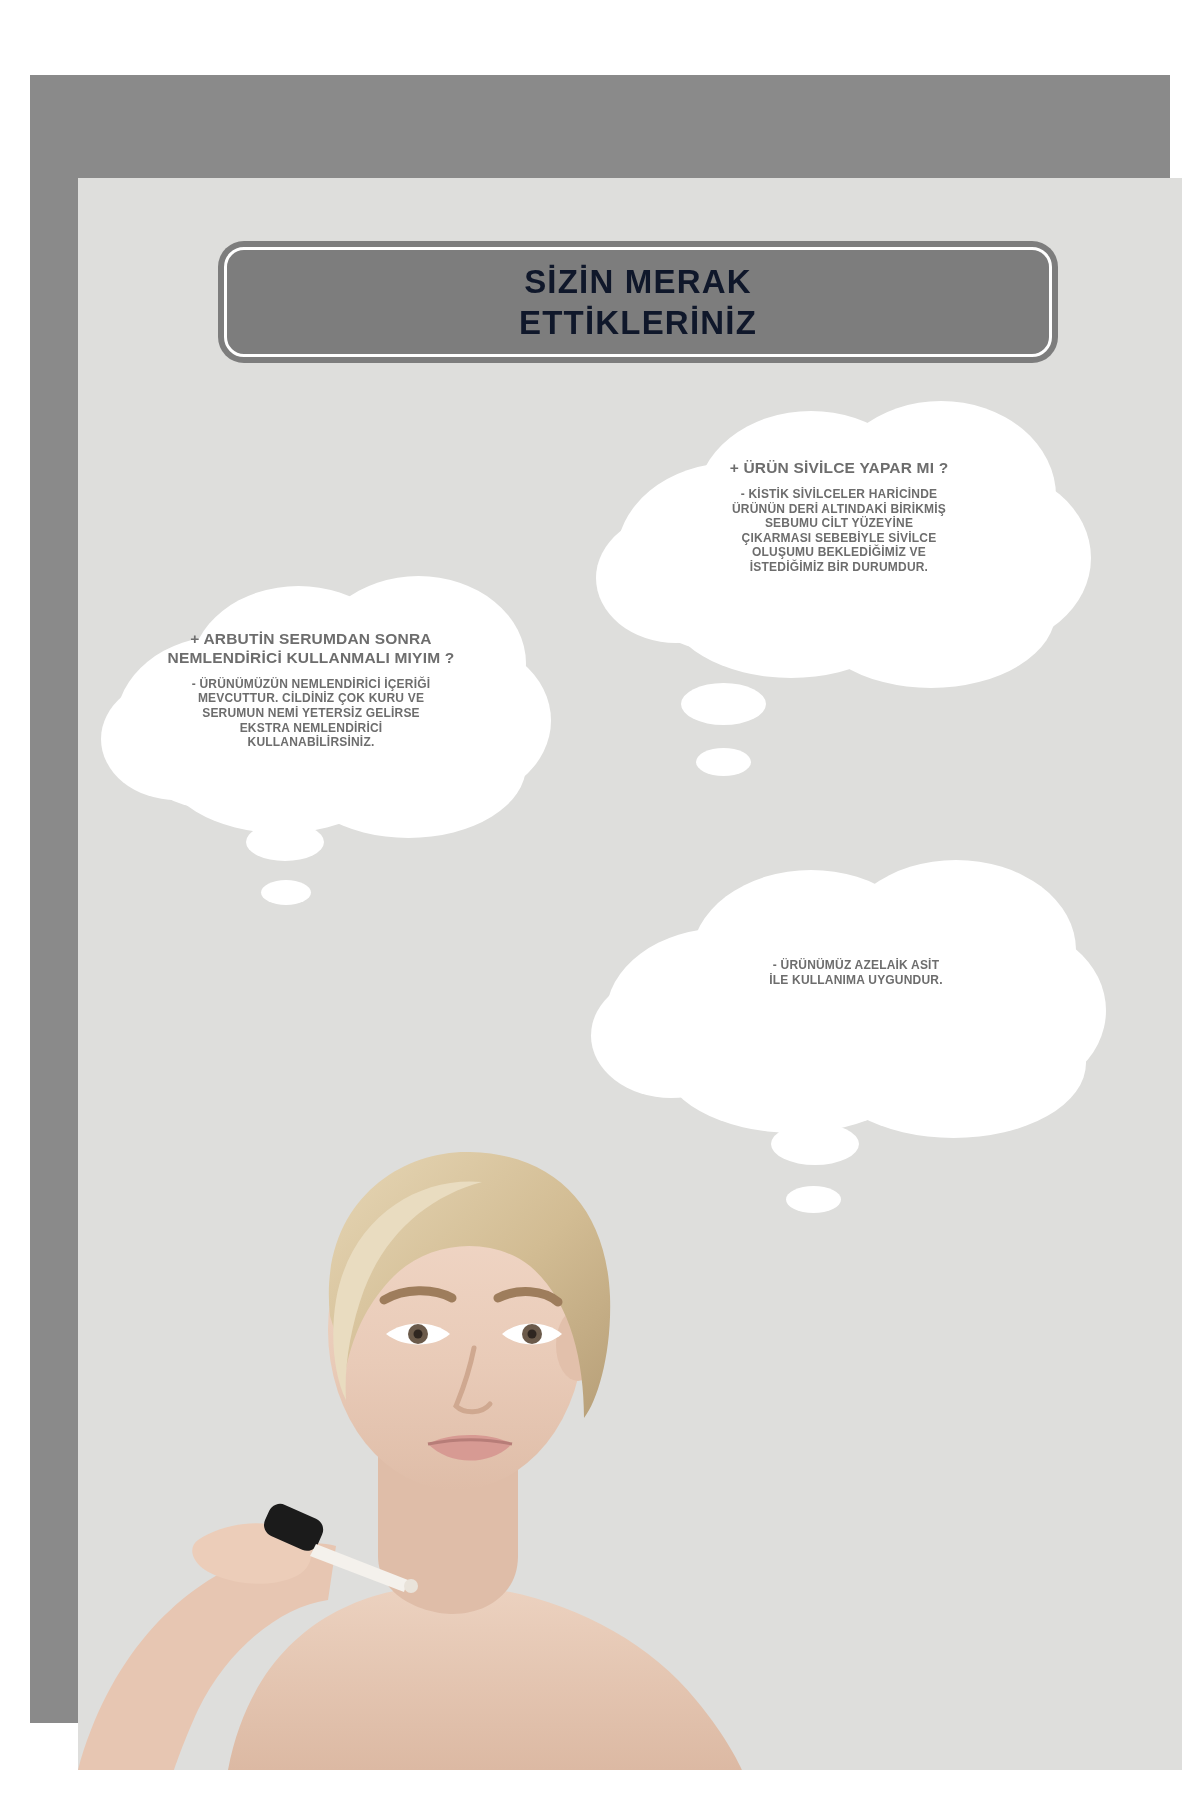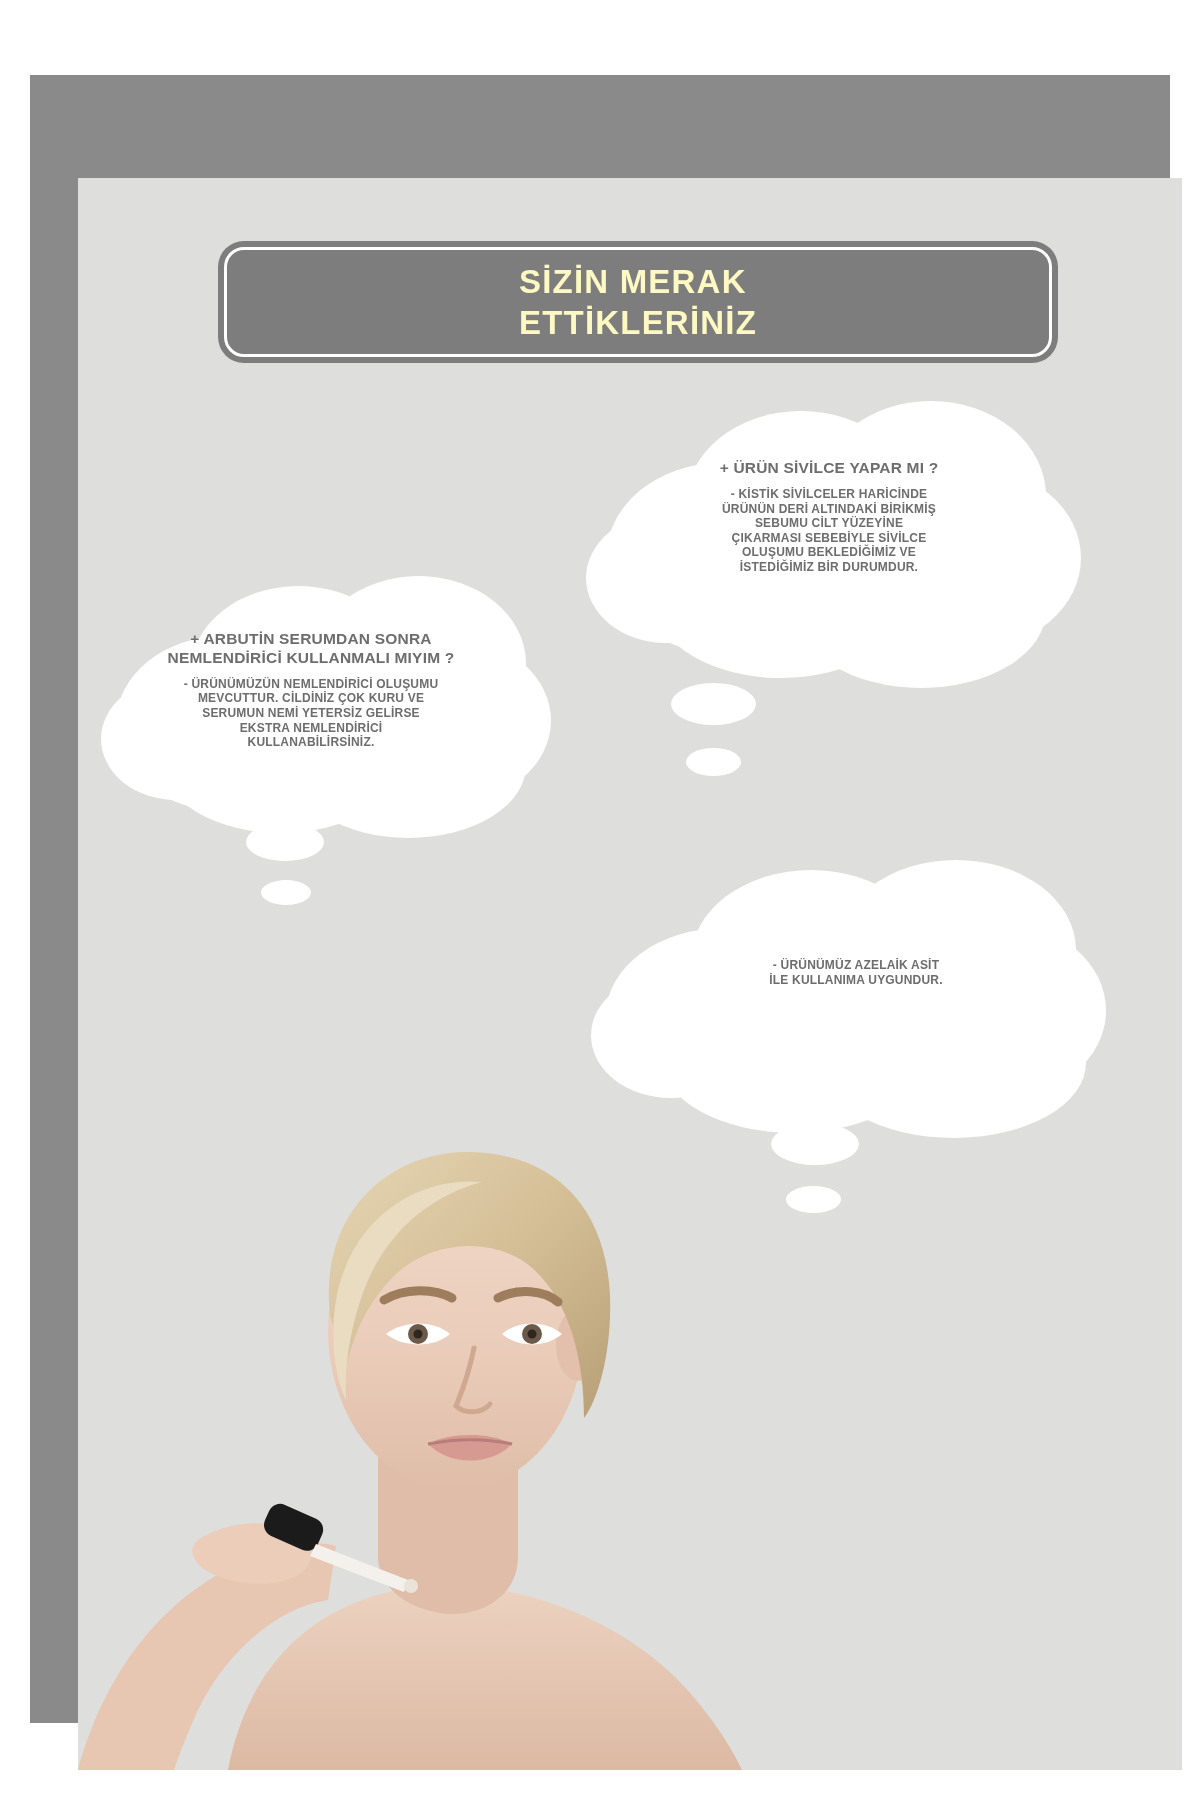--- a/index.html
+++ b/index.html
@@ -57,26 +57,26 @@
     width: 100%;
     height: 100%;
     border: 3px solid #ffffff;
     border-radius: 20px;
     box-sizing: border-box;
     display: flex;
     align-items: center;
     justify-content: center;
   }
   #title-text {
-    color: #fef9c3;
+    color: #0f172a;
     font-size: 33px;
     font-weight: bold;
     letter-spacing: 1.2px;
     line-height: 1.25;
-    text-align: left;
+    text-align: center;
     white-space: pre-line;
   }
 
   
   .bubble {
     position: absolute;
   }
   .blob {
     position: absolute;
     background: #ffffff;
@@ -127,21 +127,21 @@
   <div id="frame-border">
     <div id="canvas">
 
       <div id="title-banner">
         <div id="title-inner">
           <div id="title-text">SİZİN MERAK
 ETTİKLERİNİZ</div>
         </div>
       </div>
 
-      <div class="bubble" style="left:488px; top:215px; width:520px; height:300px;">
+      <div class="bubble" style="left:498px; top:215px; width:520px; height:300px;">
         <div class="blob" style="left:40px;  top:70px;  width:230px; height:190px;"></div>
         <div class="blob" style="left:120px; top:18px;  width:230px; height:185px;"></div>
         <div class="blob" style="left:250px; top:8px;   width:230px; height:190px;"></div>
         <div class="blob" style="left:300px; top:75px;  width:215px; height:180px;"></div>
         <div class="blob" style="left:90px;  top:135px; width:250px; height:150px;"></div>
         <div class="blob" style="left:230px; top:140px; width:250px; height:155px;"></div>
         <div class="blob" style="left:20px;  top:120px; width:160px; height:130px;"></div>
         <div class="bubble-text" style="left:48px; top:66px; width:430px;">
           <div class="q-line">+ ÜRÜN SİVİLCE YAPAR MI ?</div>
           <div class="a-line">- KİSTİK SİVİLCELER HARİCİNDE
@@ -159,21 +159,21 @@
         <div class="blob" style="left:30px;  top:78px;  width:215px; height:175px;"></div>
         <div class="blob" style="left:105px; top:28px;  width:215px; height:170px;"></div>
         <div class="blob" style="left:225px; top:18px;  width:215px; height:175px;"></div>
         <div class="blob" style="left:265px; top:80px;  width:200px; height:165px;"></div>
         <div class="blob" style="left:75px;  top:130px; width:240px; height:145px;"></div>
         <div class="blob" style="left:205px; top:135px; width:235px; height:145px;"></div>
         <div class="blob" style="left:15px;  top:120px; width:150px; height:122px;"></div>
         <div class="bubble-text" style="left:20px; top:72px; width:410px;">
           <div class="q-line">+ ARBUTİN SERUMDAN SONRA
 NEMLENDİRİCİ KULLANMALI MIYIM ?</div>
-          <div class="a-line">- ÜRÜNÜMÜZÜN NEMLENDİRİCİ OLUŞUMU
+          <div class="a-line">- ÜRÜNÜMÜZÜN NEMLENDİRİCİ İÇERİĞİ
 MEVCUTTUR. CİLDİNİZ ÇOK KURU VE
 SERUMUN NEMİ YETERSİZ GELİRSE
 EKSTRA NEMLENDİRİCİ
 KULLANABİLİRSİNİZ.</div>
         </div>
         <div class="tail" style="left:160px; top:265px; width:78px; height:38px;"></div>
         <div class="tail" style="left:175px; top:322px; width:50px; height:25px;"></div>
       </div>
 
       <div class="bubble" style="left:498px; top:660px; width:540px; height:290px;">

